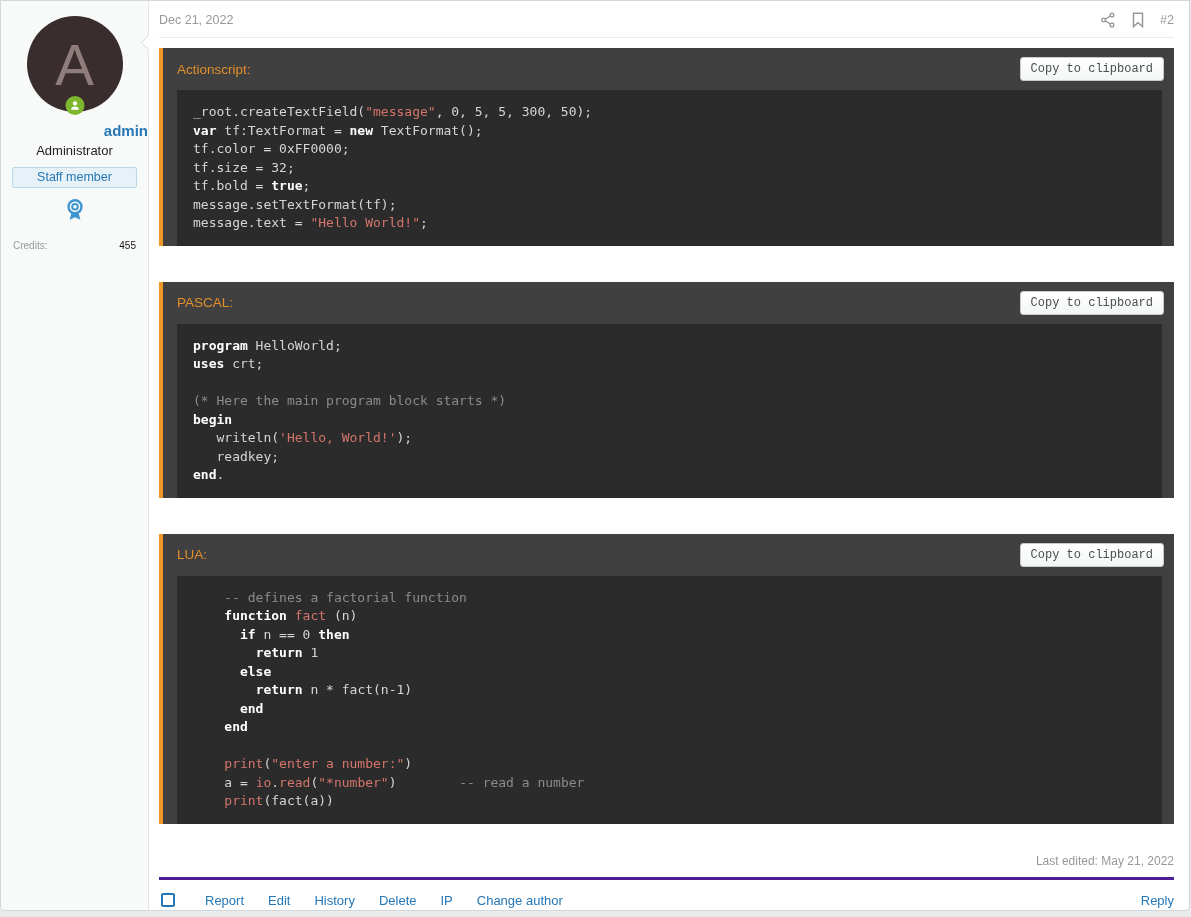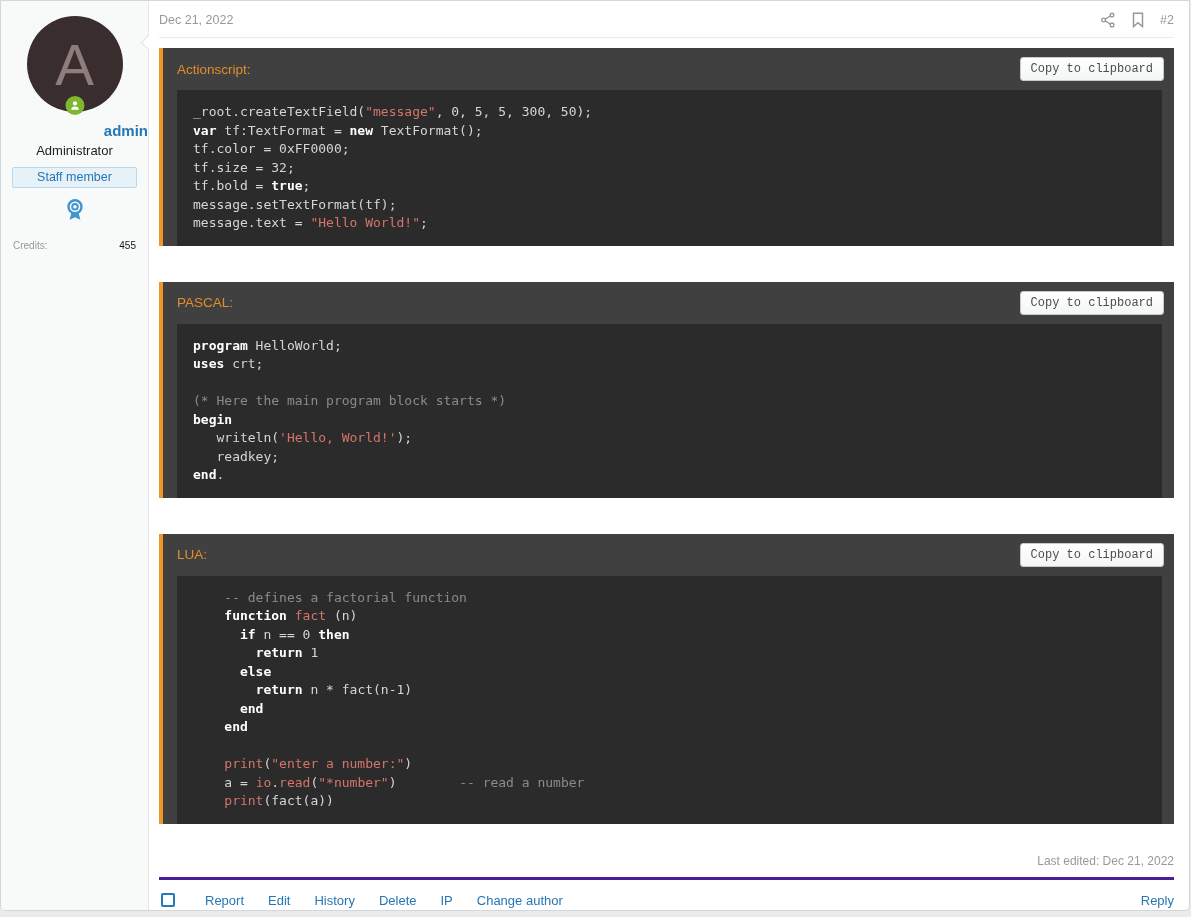--- a/index.html
+++ b/index.html
@@ -173,21 +173,21 @@
         </section>
         <section class="bb-code">
           <div class="bb-header">
             <span class="bb-title">LUA:</span>
             <button class="copy-btn">Copy to clipboard</button>
           </div>
           <pre class="code-pre"><div class="code-line"><span class="tok-c">    -- defines a factorial function</span></div><div class="code-line"><span>    </span><span class="tok-k">function</span><span> </span><span class="tok-s">fact</span><span> (n)</span></div><div class="code-line"><span>      </span><span class="tok-k">if</span><span> n == 0 </span><span class="tok-k">then</span></div><div class="code-line"><span>        </span><span class="tok-k">return</span><span> 1</span></div><div class="code-line"><span>      </span><span class="tok-k">else</span></div><div class="code-line"><span>        </span><span class="tok-k">return</span><span> n * fact(n-1)</span></div><div class="code-line"><span>      </span><span class="tok-k">end</span></div><div class="code-line"><span>    </span><span class="tok-k">end</span></div><div class="code-line">&nbsp;</div><div class="code-line"><span>    </span><span class="tok-s">print</span><span>(</span><span class="tok-s">"enter a number:"</span><span>)</span></div><div class="code-line"><span>    a = </span><span class="tok-s">io</span><span>.</span><span class="tok-s">read</span><span>(</span><span class="tok-s">"*number"</span><span>)        </span><span class="tok-c">-- read a number</span></div><div class="code-line"><span>    </span><span class="tok-s">print</span><span>(fact(a))</span></div></pre>
         </section>
       </div>
 
-    <div class="last-edited">Last edited: Dec 21, 2022</div>
+    <div class="last-edited">Last edited: May 21, 2022</div>
 
     <footer class="post-footer">
       <span class="select-checkbox"></span>
       <span id="footer-links" style="display:flex;gap:24px;">
           <a class="footer-link">Report</a>
           <a class="footer-link">Edit</a>
           <a class="footer-link">History</a>
           <a class="footer-link">Delete</a>
           <a class="footer-link">IP</a>
           <a class="footer-link">Change author</a>

